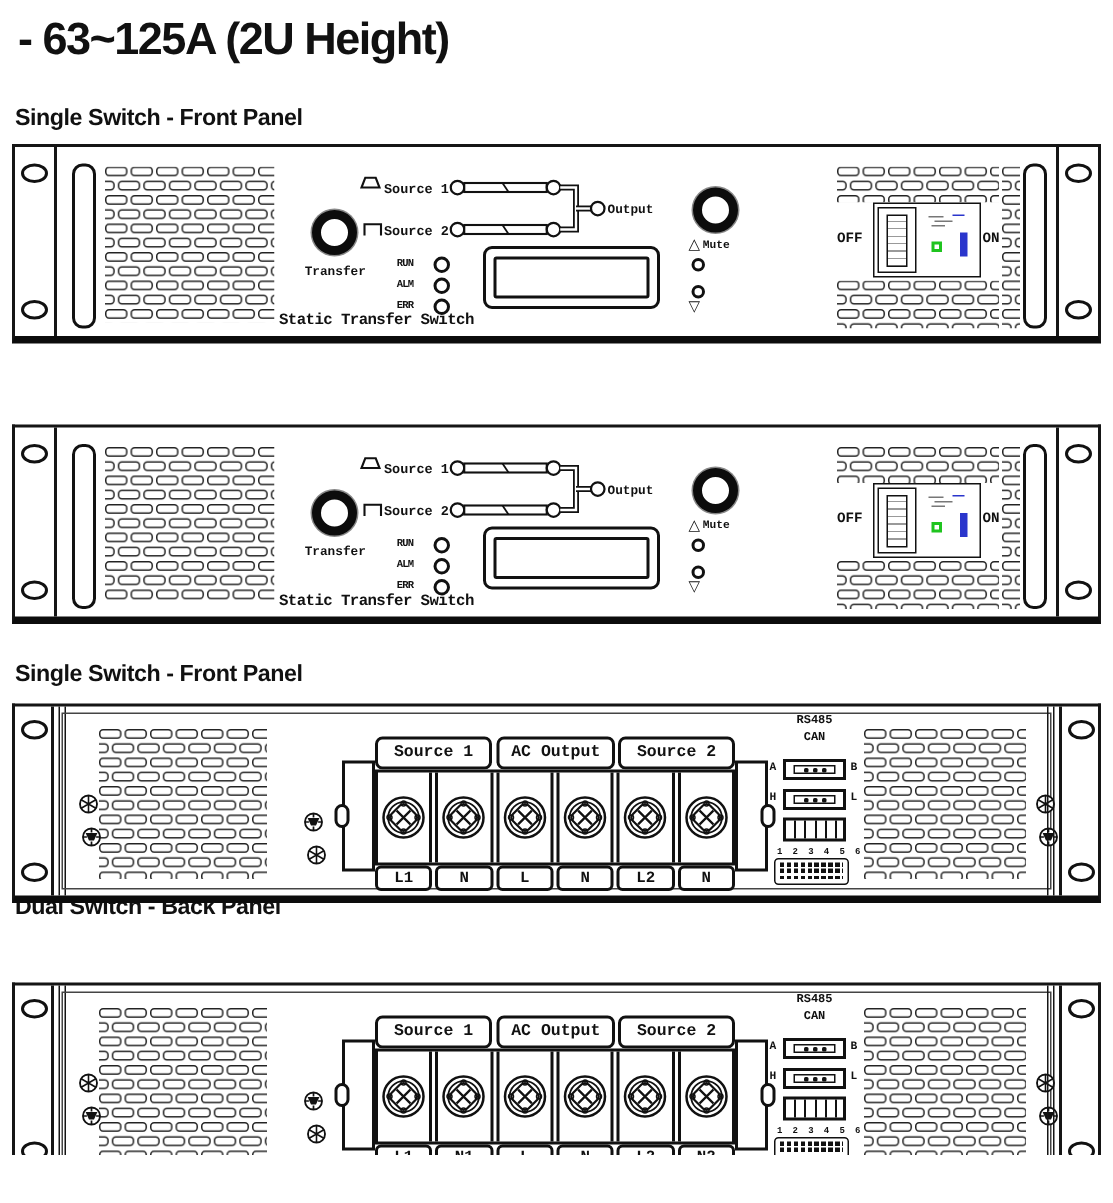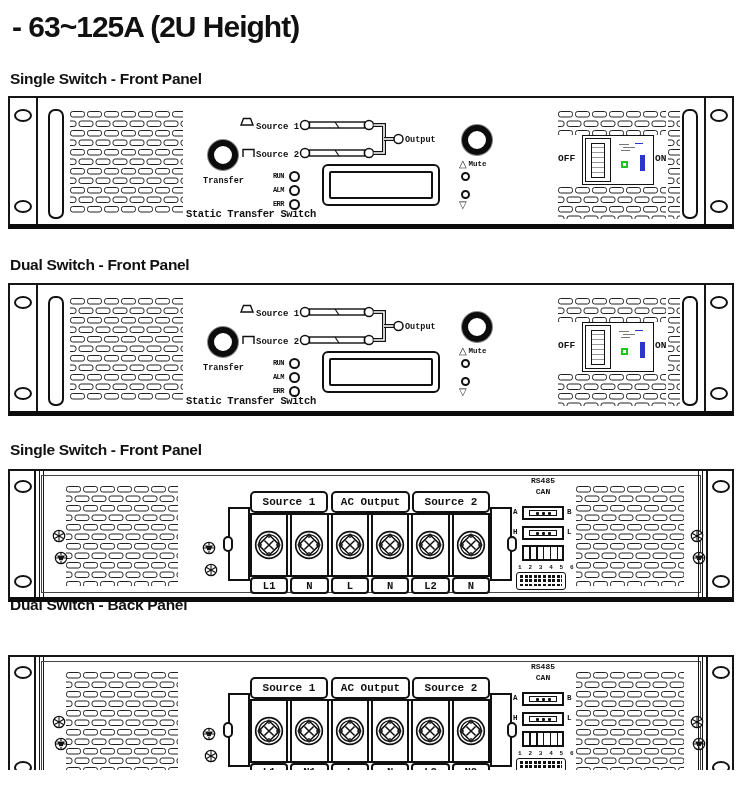--- a/index.html
+++ b/index.html
@@ -13,21 +13,21 @@
          border:2px solid #151515;border-bottom:5px solid #0c0c0c;box-sizing:border-box}
   
   .ear{top:0;bottom:0;width:28px}
   .earL{left:0;border-right:2px solid #151515}
   .earR{right:0;border-left:2px solid #151515}
   .oval{position:absolute;left:4px;width:18px;height:13px;border:2px solid #111;border-radius:50%;box-sizing:border-box}
   .hbar{width:16px;height:110px;top:11px;border:2px solid #111;border-radius:7px}
   .knob{width:30px;height:30px;border:6.5px solid #0c0c0c;border-radius:50%;background:#fff;box-shadow:0 0 0 1px #888}
   .klabel{font-size:8.5px;text-align:center}
   .ledrow{left:246px;width:46px;height:12px;display:flex;align-items:center}
-  .ledlbl{width:28px;text-align:right;font-size:7px;margin-right:5px;letter-spacing:-0.5px}
+  .ledlbl{width:28px;text-align:center;font-size:7px;margin-right:5px;letter-spacing:-0.5px}
   .led{width:11px;height:11px;border:2px solid #111;border-radius:50%;background:#fff;box-sizing:border-box}
   .devname{font-size:10.5px;letter-spacing:-0.4px;white-space:nowrap}
   .lcd{left:312px;top:66px;width:118px;height:42px;border:2px solid #111;border-radius:6px}
   .lcd-in{position:absolute;inset:5px;border:2px solid #111;border-radius:2px}
   .tri{font-size:10px;line-height:10px;color:#111}
   .sdot{width:9px;height:9px;border:2px solid #111;border-radius:50%;box-sizing:border-box}
   .bz{left:548px;top:13px;width:122px;height:108px}
   .bz .g{position:absolute}
   .bbox{position:absolute;left:24px;top:24px;width:70px;height:48px;background:#fff;border:1.5px solid #111}
   .toggle{position:absolute;left:2px;top:2px;width:24px;height:42px;border:1.5px solid #111}
@@ -93,21 +93,20 @@
       <circle cx="29.2" cy="18" r="2" fill="none" stroke="#111" stroke-width="1.2"></circle>
     </symbol>
   </defs>
 </svg>
 
 <div id="screen">
 
   <div class="abs title">- 63~125A (2U Height)</div>
 
   <div class="abs seclabel" style="top:70px">Single Switch - Front Panel</div>
-  <div class="abs seclabel" style="top:256px">Dual Switch - Front Panel</div>
   <div class="abs seclabel" style="top:441px">Single Switch - Front Panel</div>
   <div class="abs seclabel" style="top:596px">Dual Switch - Back Panel</div>
 
   <div class="panel" style="top:96px">
     <div class="abs ear earL">
       <div class="oval" style="top:11px"></div>
       <div class="oval" style="bottom:11px"></div>
     </div>
     <div class="abs hbar" style="left:38px"></div>
     <svg class="abs" style="left:60px;top:13px" width="113" height="104">

